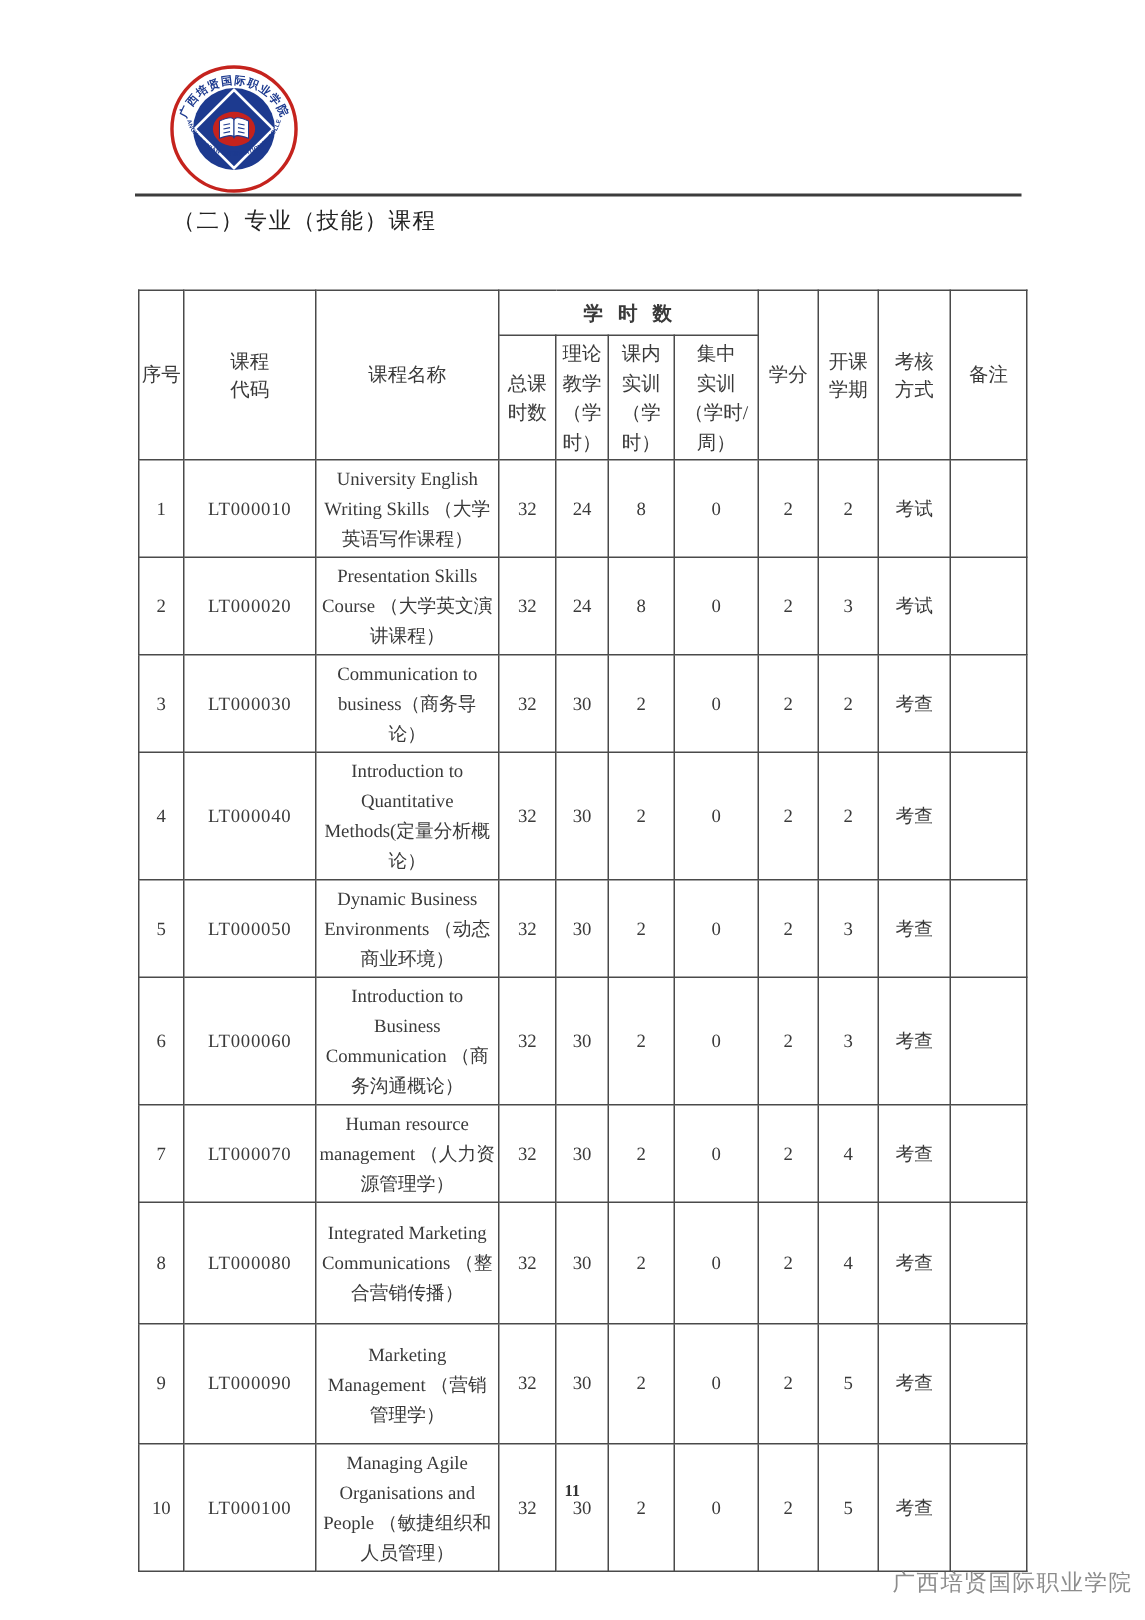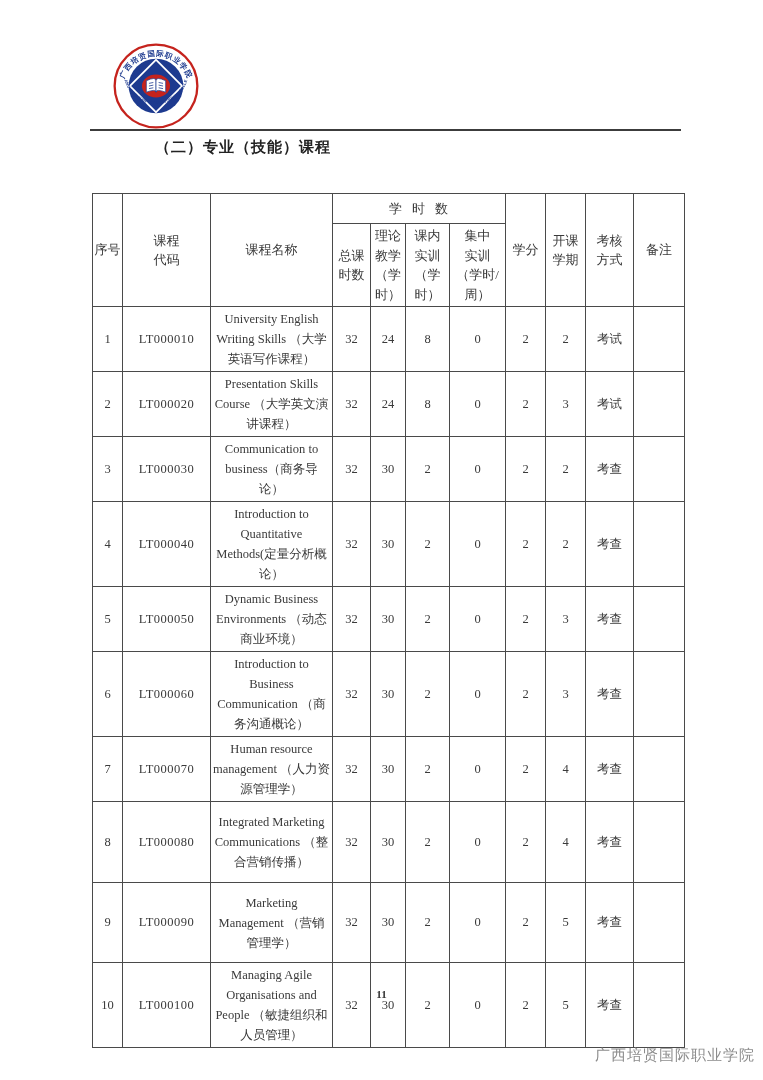--- a/index.html
+++ b/index.html
@@ -37,23 +37,22 @@
     white-space: nowrap;
   }
   .header-rule {
     position: absolute; left: 90px; top: 129px; width: 591px; height: 2px;
     background: #3c3c3c;
   }
 
   
   .section-heading {
     position: absolute; left: 115px; top: 138px;
-    font-size: 15px; font-weight: bold; color: #222;
+    font-size: 15px; font-weight: normal; color: #222;
     letter-spacing: 1px;
-    margin-left: 40px;
   }
   .table-title {
     position: absolute; left: 140px; top: 168px;
     font-size: 15px; font-weight: bold; color: #222;
     letter-spacing: 0.5px;
   }
 
   
   .course-table {
     position: absolute; left: 92px; top: 193px;
@@ -66,21 +65,21 @@
   .course-table th, .course-table td {
     border: 1px solid #4a4a4a;
     text-align: center;
     vertical-align: middle;
     font-weight: normal;
     padding: 2px 1px;
     line-height: 1.5;
     overflow: hidden;
   }
   .course-table th { white-space: pre-line; font-size: 13px; }
-  .course-table .span-header { letter-spacing: 10px; padding-left: 10px; }
+  .course-table .span-header { letter-spacing: 10px; padding-left: 10px; font-weight: bold; }
   .course-table td.name-cell { line-height: 1.6; padding: 2px 2px; }
   .course-table td.code-cell { letter-spacing: 0.5px; }
 
   
   .page-number {
     position: absolute; top: 988px; left: 0; width: 763px;
     text-align: center;
     font-size: 11px; font-weight: bold; color: #333;
   }
   .watermark {

